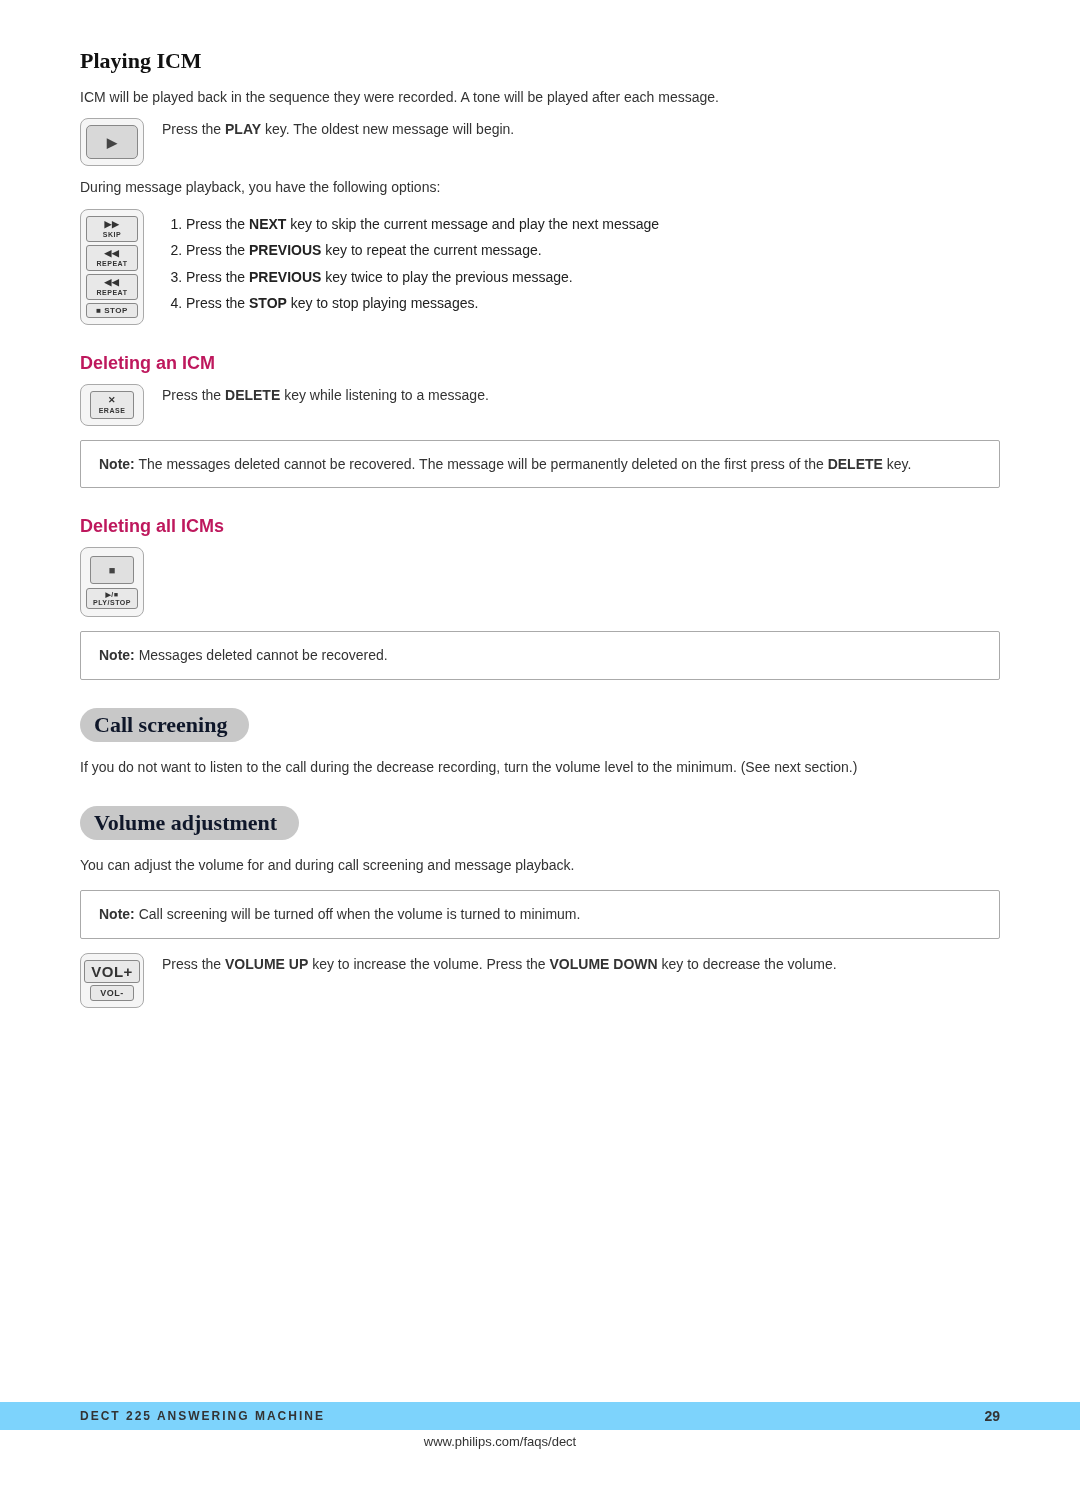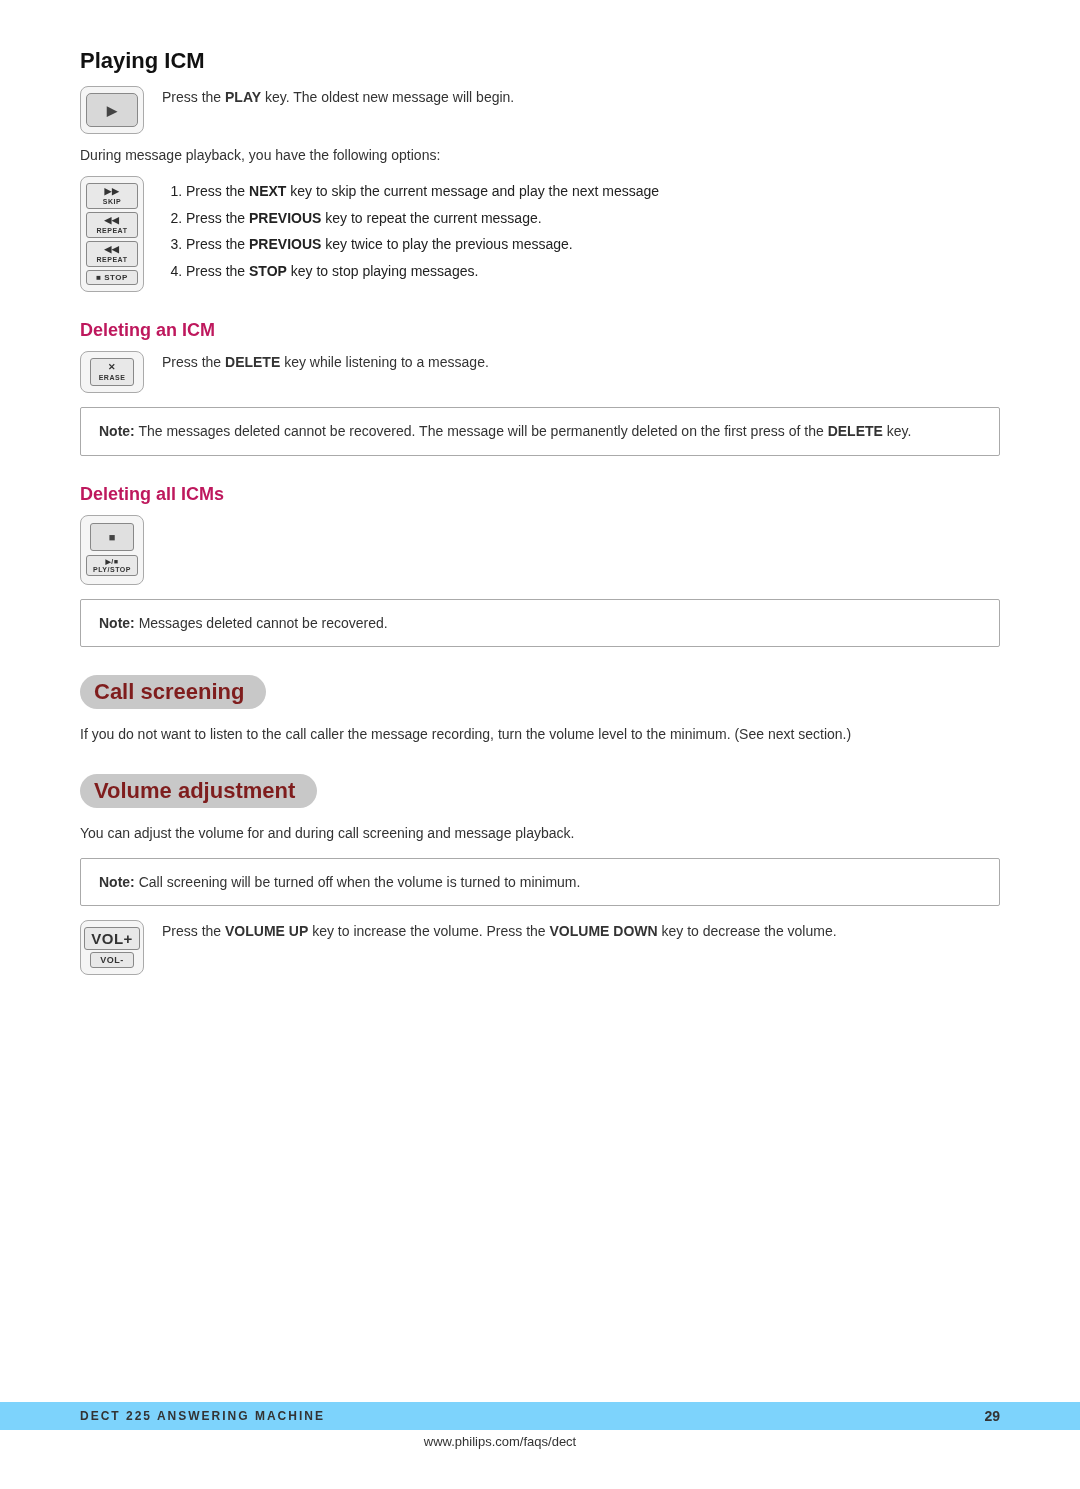--- a/index.html
+++ b/index.html
@@ -13,20 +13,21 @@
       position: relative;
     }
     .page {
       padding: 48px 80px 80px 80px;
     }
     h2 {
       font-size: 22px;
       font-weight: bold;
       margin-bottom: 12px;
       color: #111;
+      font-family: Liberation Serif, serif;
     }
     h3 {
       font-size: 18px;
       font-weight: bold;
       margin-bottom: 10px;
       color: #be185d;
     }
     .section {
       margin-bottom: 28px;
     }
@@ -93,21 +94,21 @@
     .section-highlight {
       background: #c8c8c8;
       border-radius: 18px;
       display: inline-block;
       padding: 4px 22px 4px 14px;
       margin-bottom: 14px;
     }
     .section-highlight h2 {
       font-size: 22px;
       font-weight: bold;
-      color: #7f1d1d;
+      color: #0f172a;
       margin: 0;
     }
     .footer-bar {
       position: absolute;
       bottom: 40px;
       left: 0;
       right: 0;
       display: flex;
       flex-direction: column;
       align-items: center;
@@ -176,20 +177,21 @@
       align-items: center;
     }
   </style>
 </head>
 <body>
 
 <div class="page">
 
   <div class="section">
     <h2>Playing ICM</h2>
+    <p class="section-body">ICM will be played back in the sequence they were recorded. A tone will be played after each message.</p>
 
     <div class="icon-row">
       <div class="icon-box">
         <div style="width:52px;height:34px;border:1.5px solid #888;border-radius:5px;background:#d8d8d8;display:flex;align-items:center;justify-content:center;">
           <span style="font-size:13px;color:#444;font-weight:bold;">▶</span>
         </div>
       </div>
       <p class="section-body">
         Press the <b>PLAY</b> key. The oldest new message will begin.
       </p>
@@ -246,21 +248,21 @@
     </div>
     <div class="note-box">
       <span><b>Note:</b>  Messages deleted cannot be recovered.</span>
     </div>
   </div>
 
   <div class="section">
     <div class="section-highlight">
       <h2>Call screening</h2>
     </div>
-    <p class="section-body">If you do not want to listen to the call caller the message recording, turn the volume level to the minimum.  (See next section.)</p>
+    <p class="section-body">If you do not want to listen to the call during the decrease recording, turn the volume level to the minimum.  (See next section.)</p>
   </div>
 
   <div class="section">
     <div class="section-highlight">
       <h2>Volume adjustment</h2>
     </div>
     <p class="section-body" style="margin-bottom:12px;">You can adjust the volume for and during call screening and message playback.</p>
     <div class="note-box">
       <span><b>Note:</b>  Call screening will be turned off when the volume is turned to minimum.</span>
     </div>

